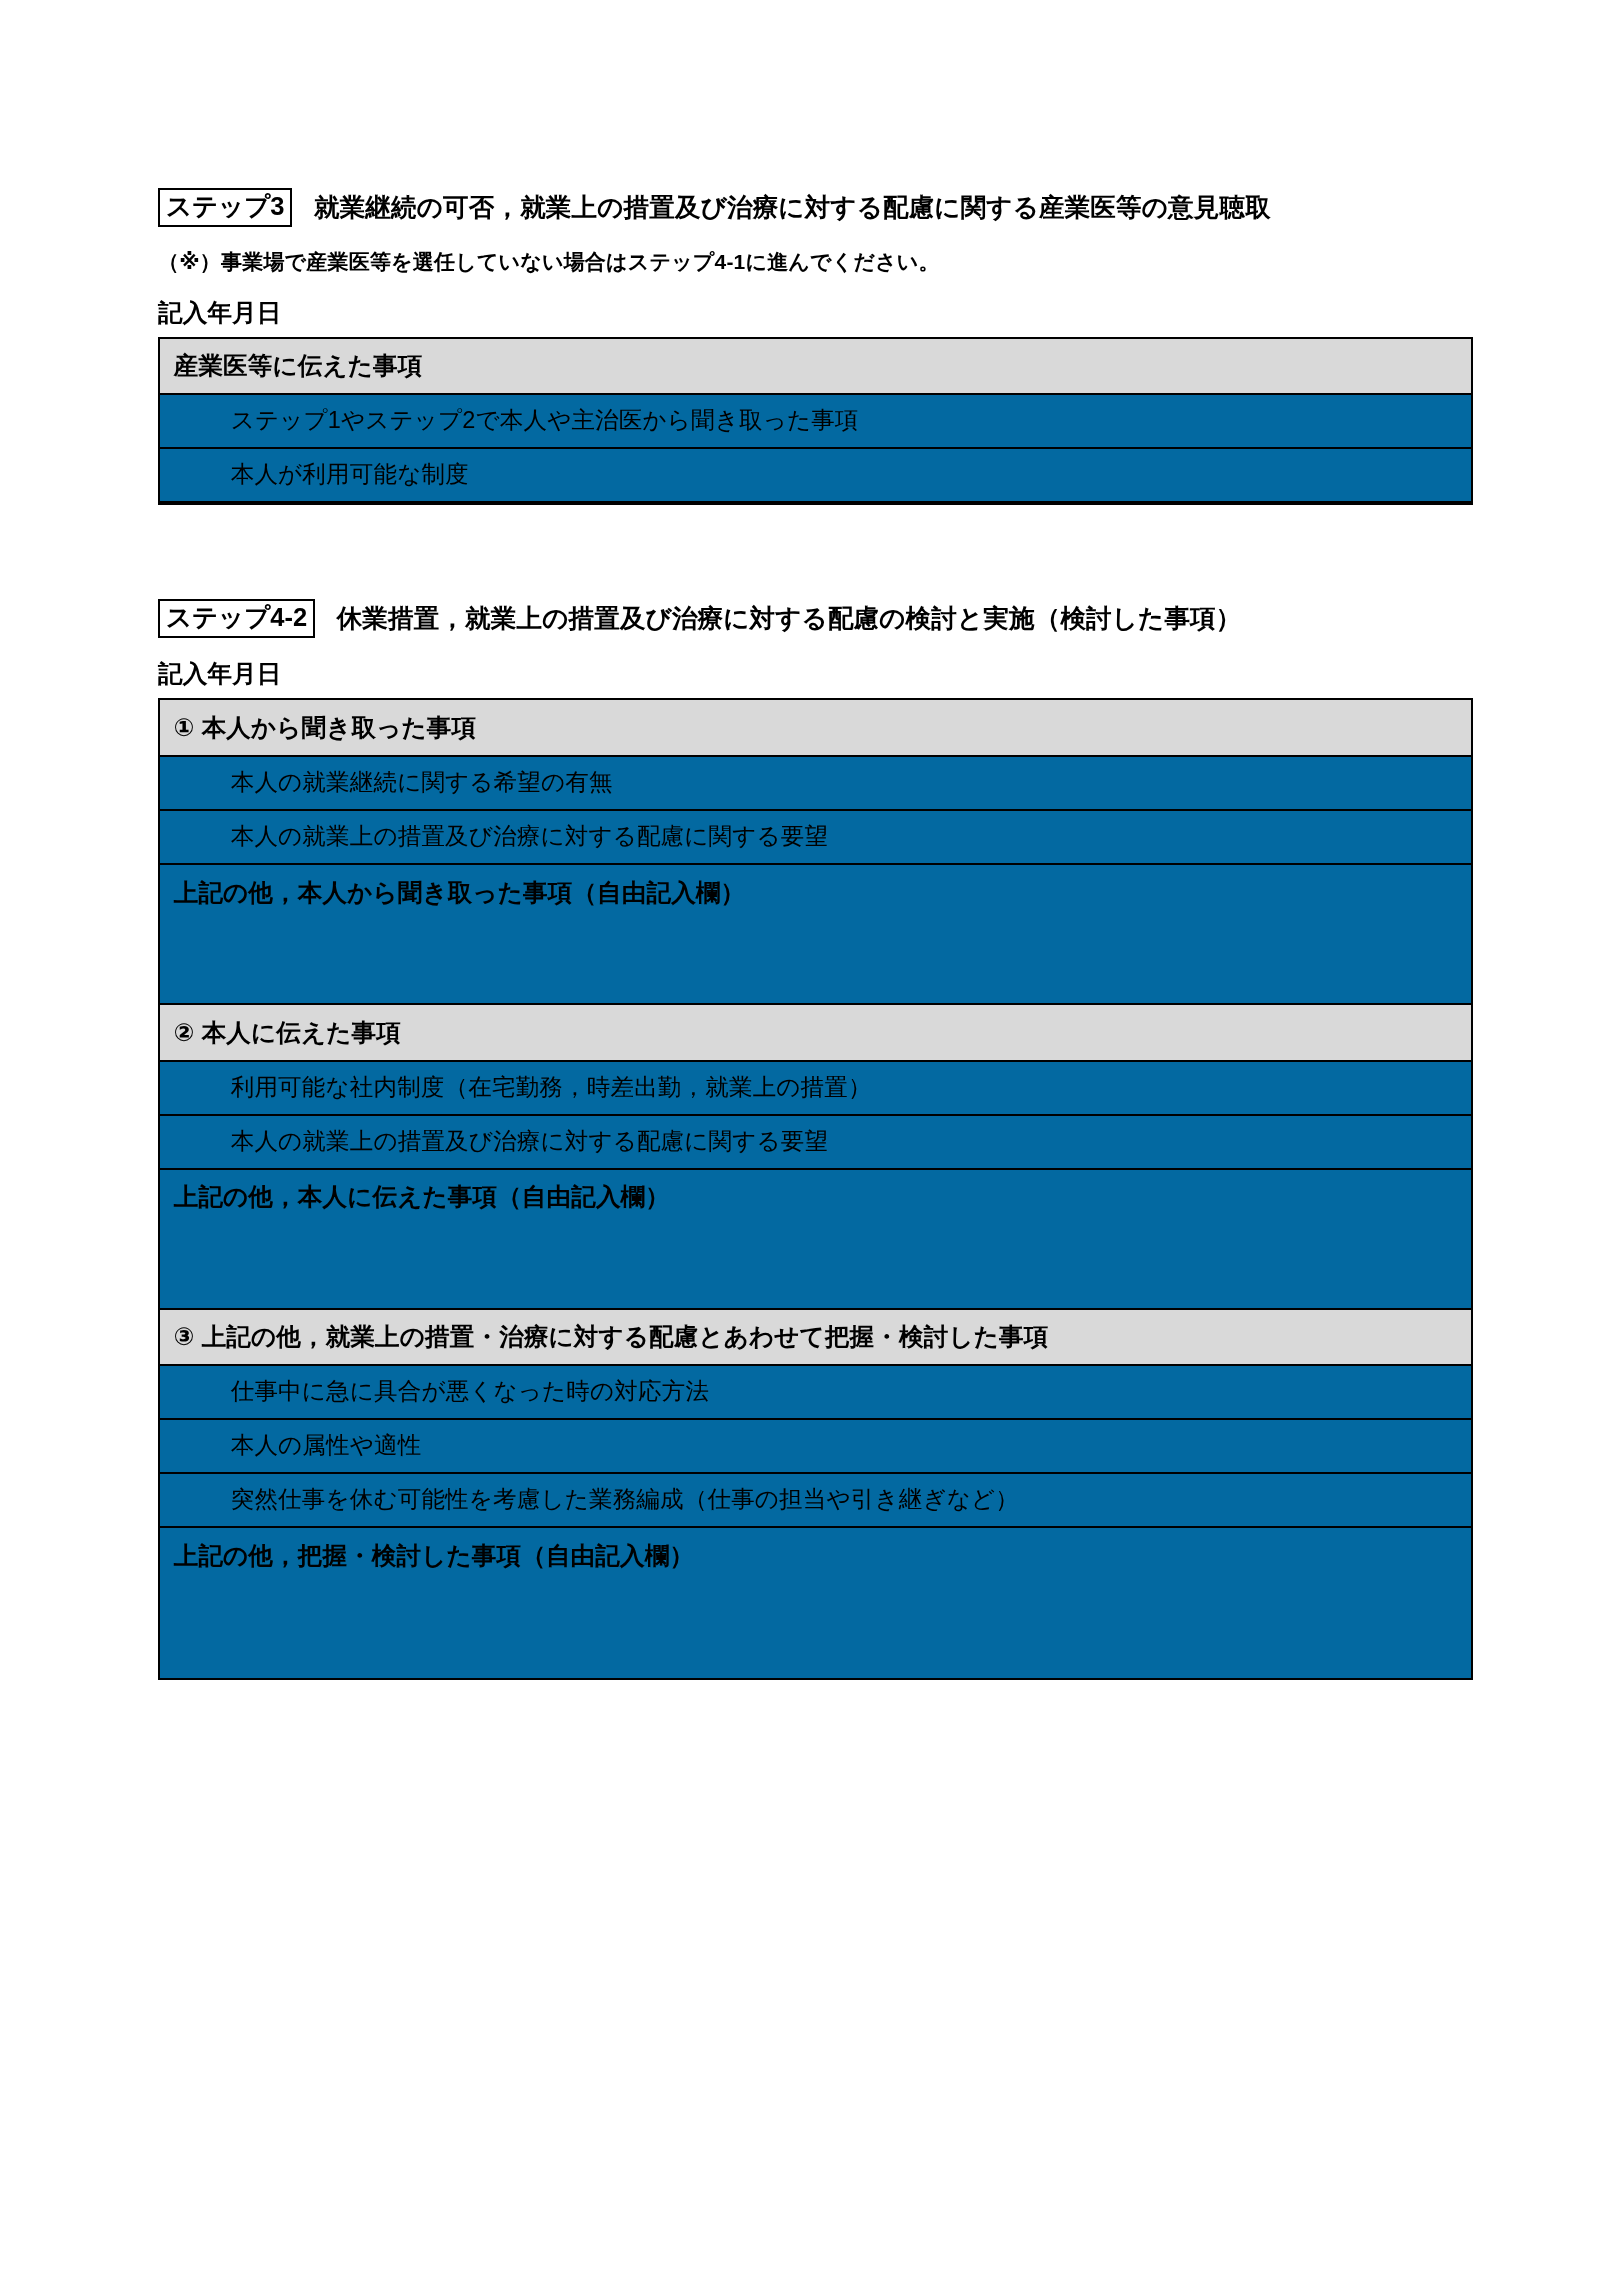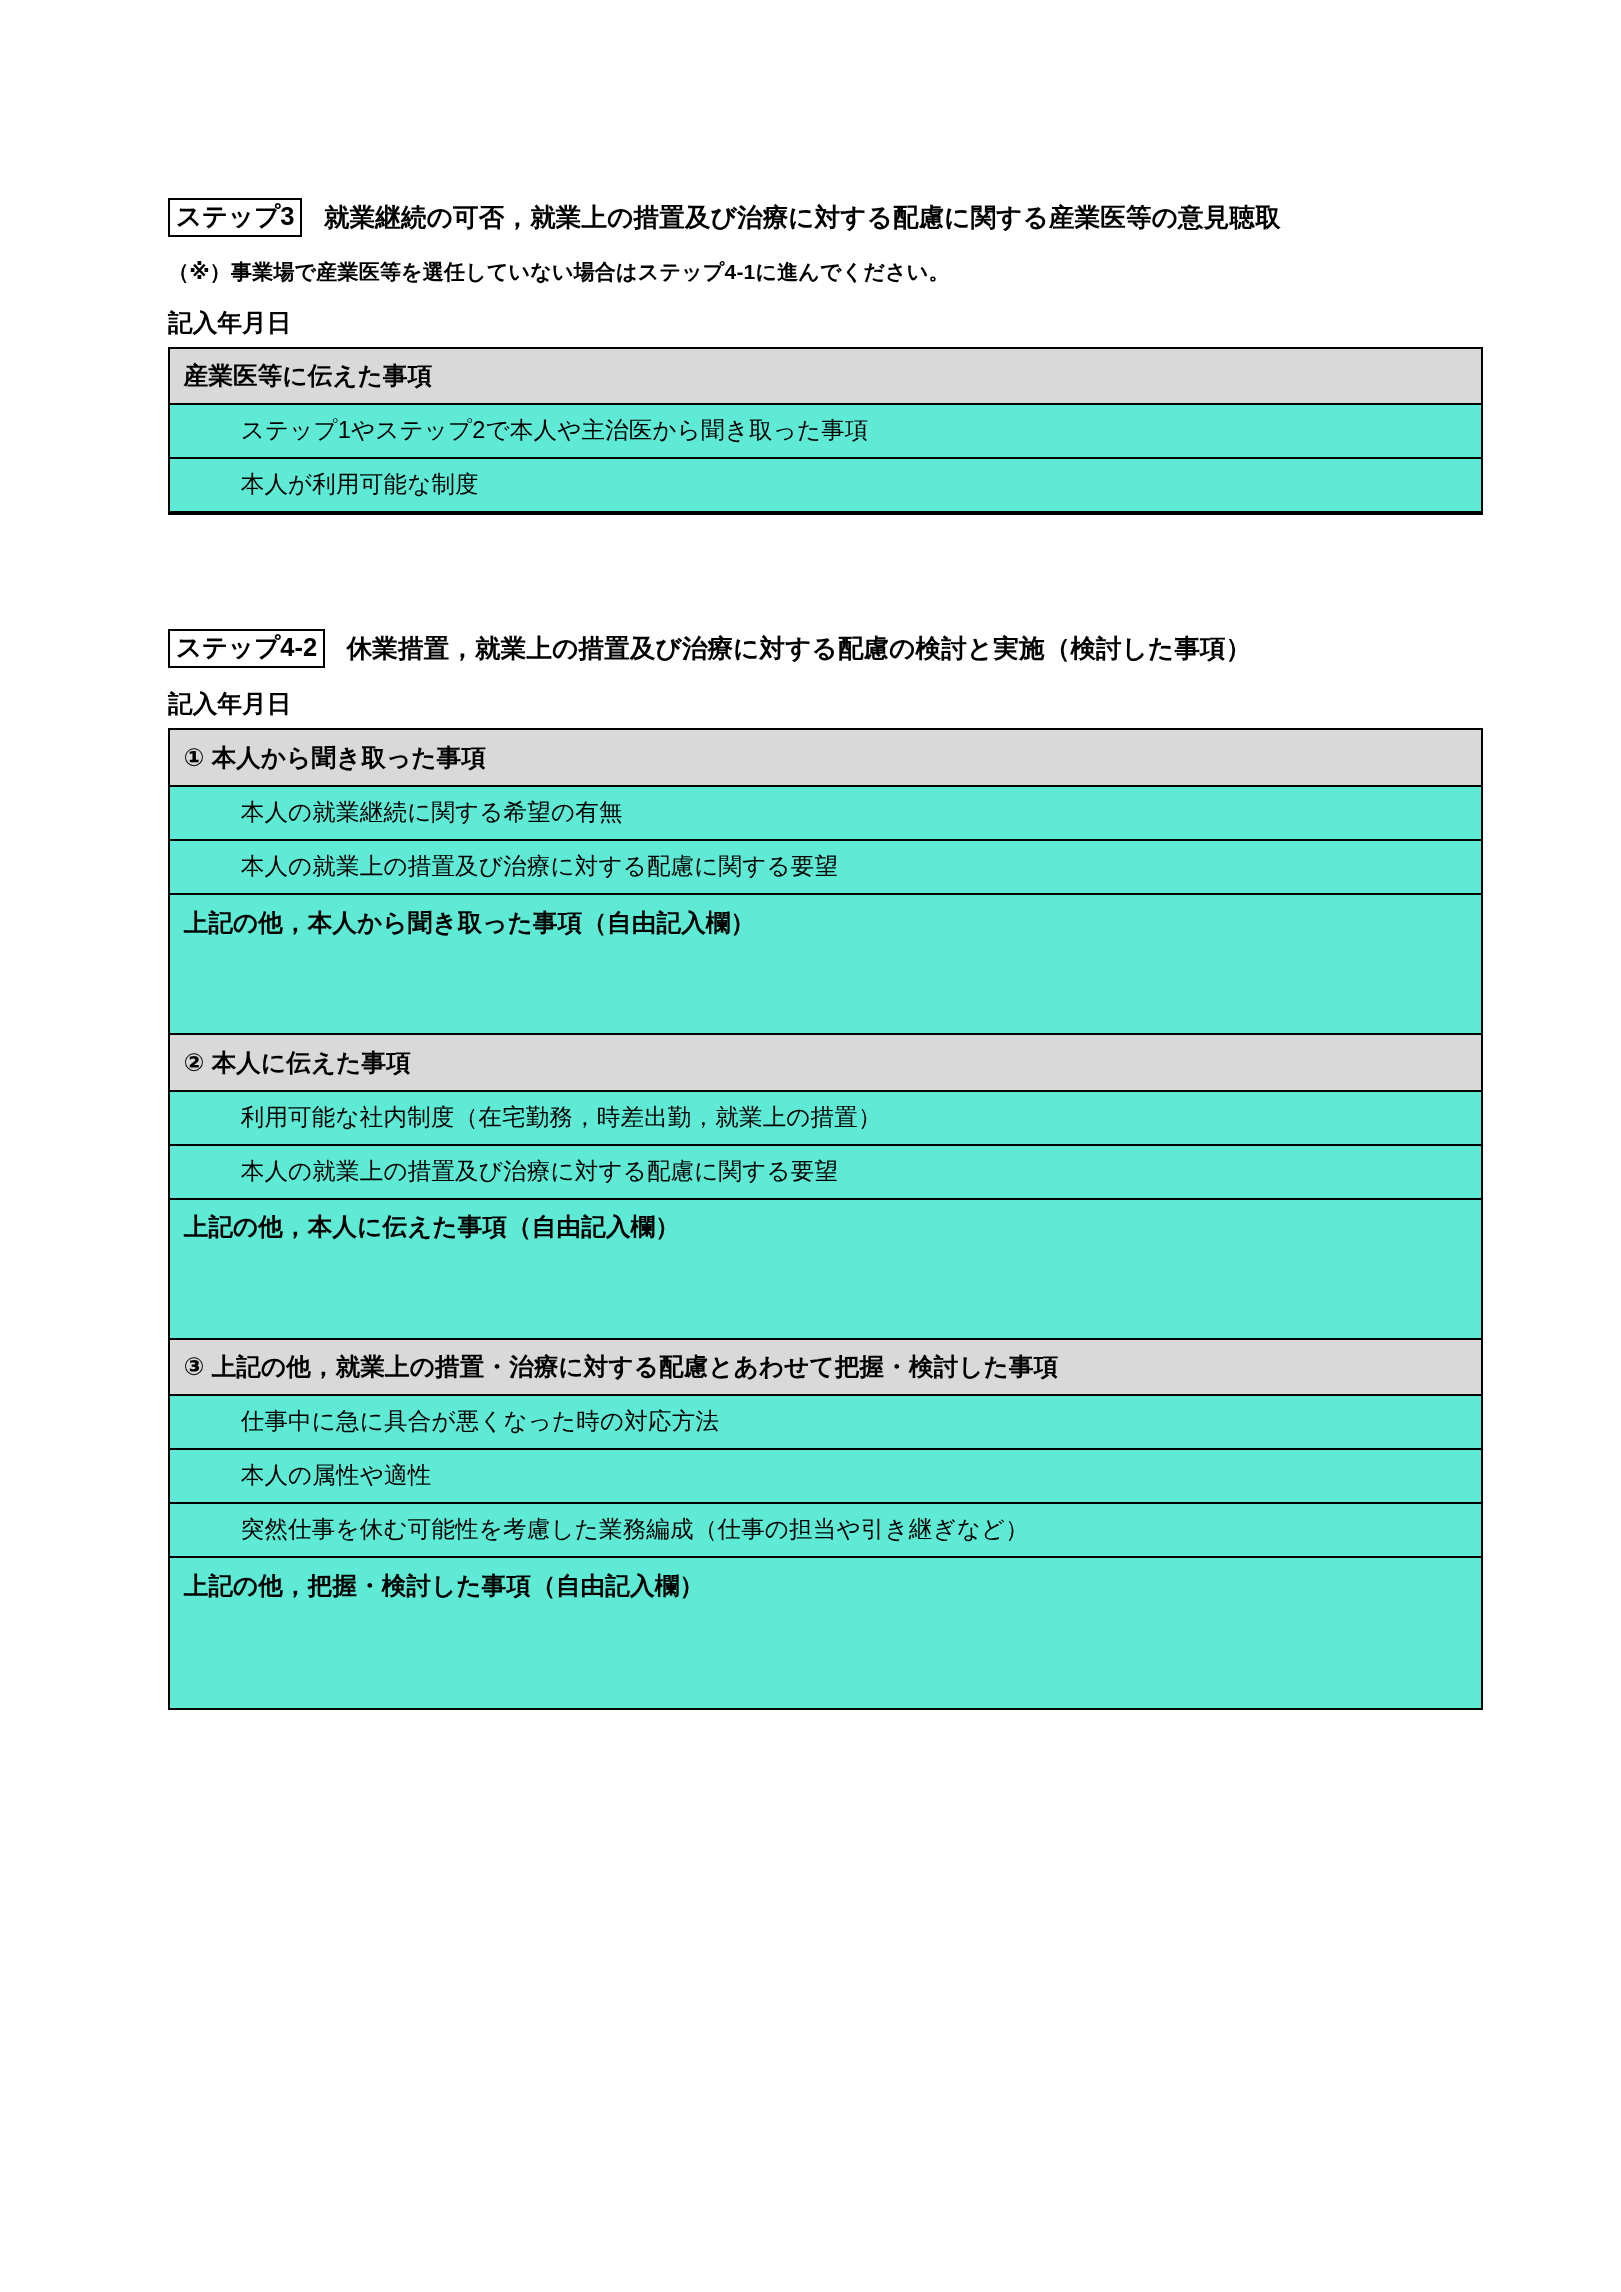--- a/index.html
+++ b/index.html
@@ -23,21 +23,21 @@
   }
   .content {
     position: absolute;
     left: 152px;
     top: 182px;
     width: 1315px;
   }
 
   
   .step-block {
-    margin: 16px;
+    margin: 6px;
   }
   .step-heading-line {
     display: flex;
     align-items: center;
     gap: 0;
     line-height: 1.0;
     white-space: nowrap;
   }
   .step-chip {
     display: inline-block;
@@ -68,21 +68,21 @@
     margin-bottom: 7.8px;
     letter-spacing: 0.2px;
   }
 
   
   .form-table {
     border: 2.9px solid #000;
     border-top-width: 2.9px;
     box-sizing: border-box;
     width: 1315px;
-    background: #5eead4;
+    background: #0369a1;
   }
   .band {
     background: #d9d9d9;
     border-bottom: 2.9px solid #000;
     font-size: 24.5px;
     font-weight: bold;
     padding: 12.7px 0 12.7px 13.7px;
     letter-spacing: 0.2px;
     box-sizing: border-box;
     line-height: 1.2;

